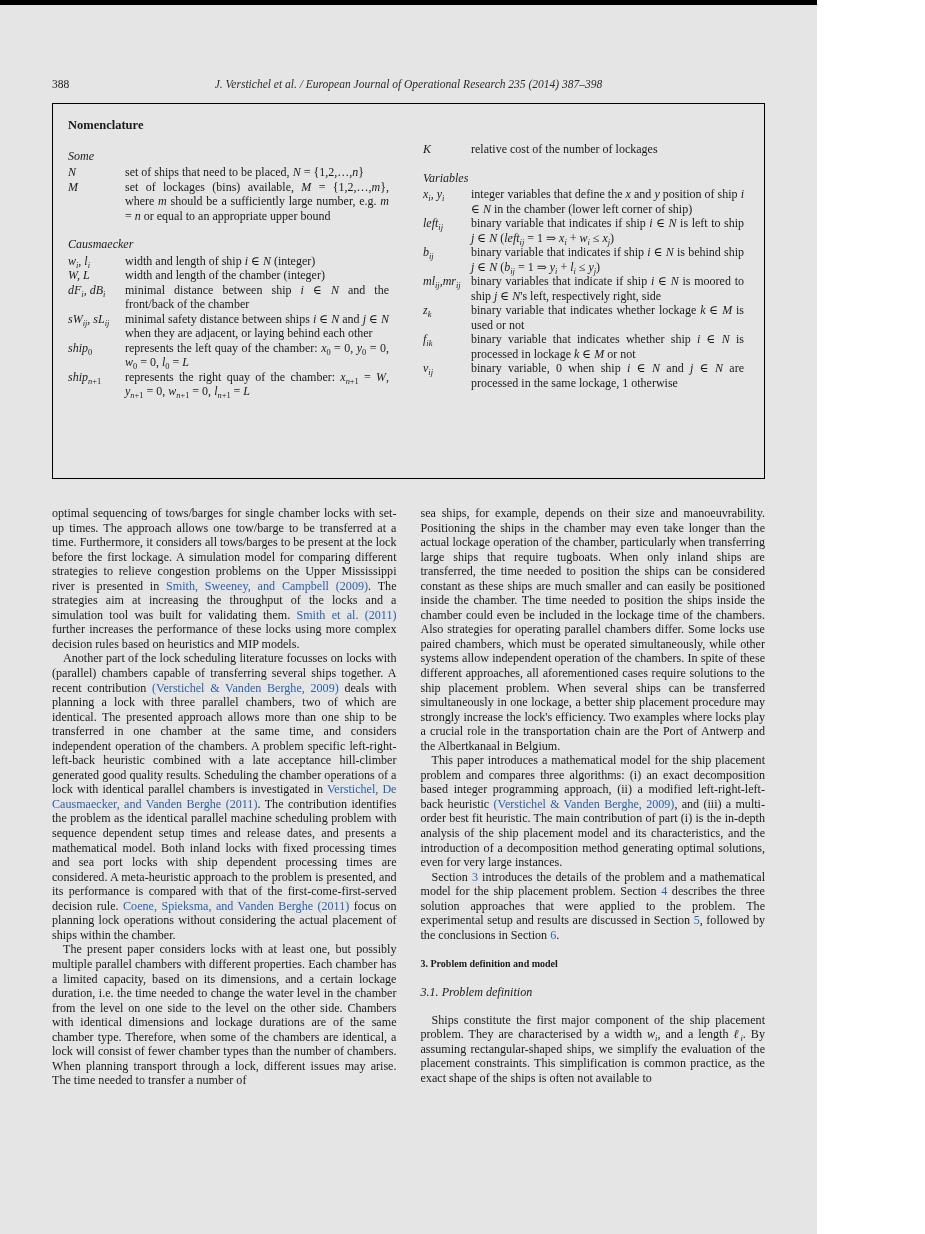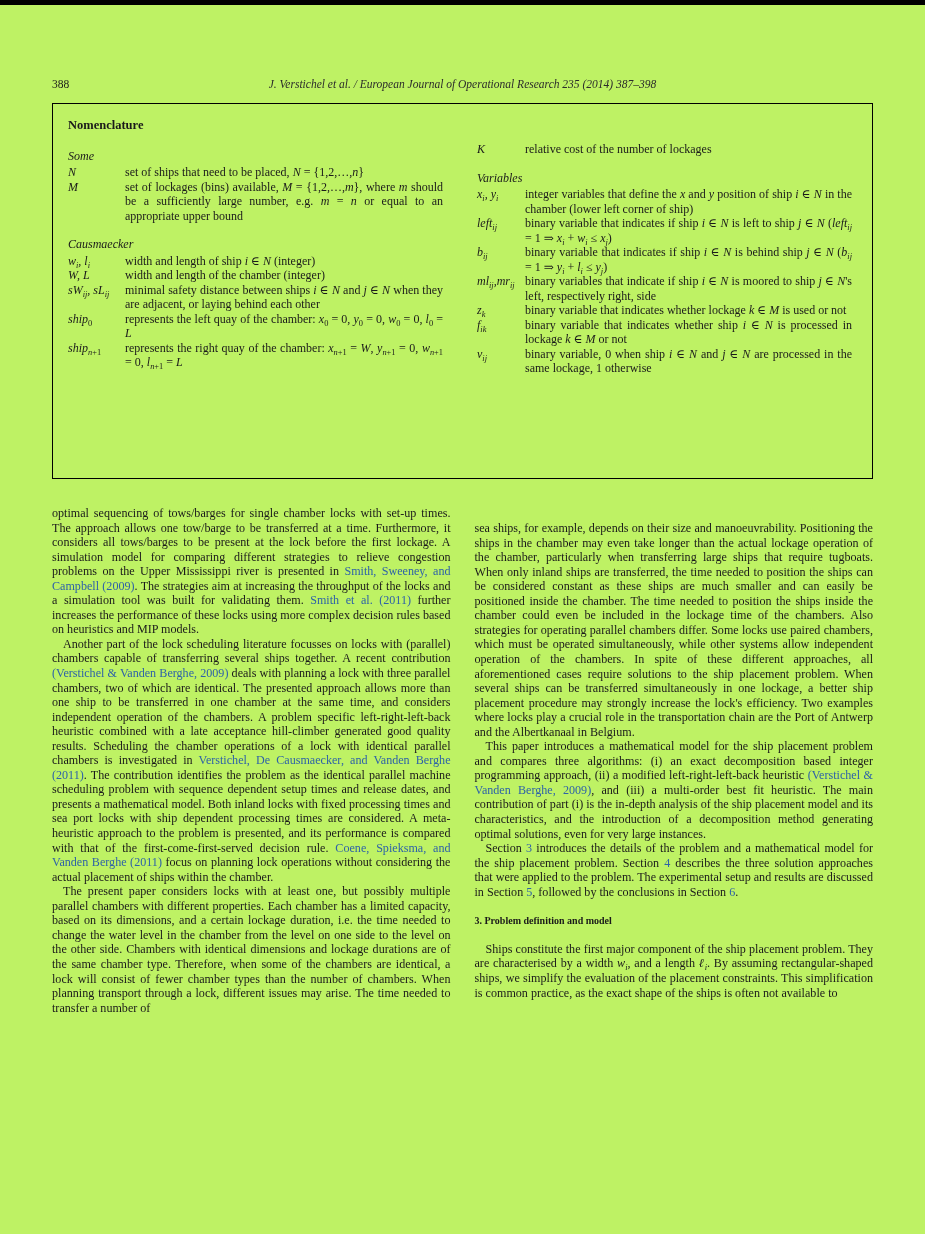--- a/index.html
+++ b/index.html
@@ -1,23 +1,23 @@
 <!DOCTYPE html>
 <html style="--cite-color: #2e62a8;"><head>
 <meta charset="utf-8">
 <style>
   * { margin: 0; padding: 0; box-sizing: border-box; }
   html, body { background: #ffffff; }
   :root { --cite-color: #2e62a8; }
 
   .page {
     position: relative;
-    width: 925px;
+    width: 817px;
     height: 1234px;
-    background: #bef264;
+    background: #e5e5e5;
     padding: 0 52px;
     overflow: hidden;
     font-family: "Liberation Serif", "DejaVu Serif", serif;
     color: #1a1a1a;
   }
 
   .topbar {
     position: absolute;
     top: 0; left: 0;
     width: 100%; height: 5px;
@@ -67,21 +67,20 @@
   .nom-def { flex: 1; text-align: justify; }
   .nom-right { padding-top: 24px; }
 
   
   .body-cols {
     display: flex;
     gap: 24px;
     margin-top: 27px;
     font-size: 12.1px;
     line-height: 14.55px;
-    align-items: center;
   }
   .body-col { flex: 1; min-width: 0; text-align: justify; }
   .bp { margin: 0; }
   .bp.ind { text-indent: 11px; }
   .bh1 {
     font-size: 10px;
     font-weight: bold;
     margin: 15px 0 13px 0;
     text-align: left;
   }
@@ -122,20 +121,24 @@
             <div class="nom-def">set of lockages (bins) available, <i>M</i> = {1,2,…,<i>m</i>}, where <i>m</i> should be a sufficiently large number, e.g. <i>m</i> = <i>n</i> or equal to an appropriate upper bound</div>
           </div>
           <div class="nom-label">Causmaecker</div>
           <div class="nom-row">
             <div class="nom-term"><i>w<sub>i</sub>, l<sub>i</sub></i></div>
             <div class="nom-def">width and length of ship <i>i</i> ∈ <i>N</i> (integer)</div>
           </div>
           <div class="nom-row">
             <div class="nom-term"><i>W, L</i></div>
             <div class="nom-def">width and length of the chamber (integer)</div>
+          </div>
+          <div class="nom-row">
+            <div class="nom-term"><i>dF<sub>i</sub>, dB<sub>i</sub></i></div>
+            <div class="nom-def">minimal distance between ship <i>i</i> ∈ <i>N</i> and the front/back of the chamber</div>
           </div>
           <div class="nom-row">
             <div class="nom-term"><i>sW<sub>ij</sub>, sL<sub>ij</sub></i></div>
             <div class="nom-def">minimal safety distance between ships <i>i</i> ∈ <i>N</i> and <i>j</i> ∈ <i>N</i> when they are adjacent, or laying behind each other</div>
           </div>
           <div class="nom-row">
             <div class="nom-term"><i>ship</i><sub>0</sub></div>
             <div class="nom-def">represents the left quay of the chamber: <i>x</i><sub>0</sub> = 0, <i>y</i><sub>0</sub> = 0, <i>w</i><sub>0</sub> = 0, <i>l</i><sub>0</sub> = <i>L</i></div>
           </div>
           <div class="nom-row">
@@ -187,16 +190,17 @@
     <div class="body-col">
         <p class="bp">optimal sequencing of tows/barges for single chamber locks with set-up times. The approach allows one tow/barge to be transferred at a time. Furthermore, it considers all tows/barges to be present at the lock before the first lockage. A simulation model for comparing different strategies to relieve congestion problems on the Upper Mississippi river is presented in <span class="cite">Smith, Sweeney, and Campbell (2009)</span>. The strategies aim at increasing the throughput of the locks and a simulation tool was built for validating them. <span class="cite">Smith et al. (2011)</span> further increases the performance of these locks using more complex decision rules based on heuristics and MIP models.</p>
         <p class="bp ind">Another part of the lock scheduling literature focusses on locks with (parallel) chambers capable of transferring several ships together. A recent contribution <span class="cite">(Verstichel &amp; Vanden Berghe, 2009)</span> deals with planning a lock with three parallel chambers, two of which are identical. The presented approach allows more than one ship to be transferred in one chamber at the same time, and considers independent operation of the chambers. A problem specific left-right-left-back heuristic combined with a late acceptance hill-climber generated good quality results. Scheduling the chamber operations of a lock with identical parallel chambers is investigated in <span class="cite">Verstichel, De Causmaecker, and Vanden Berghe (2011)</span>. The contribution identifies the problem as the identical parallel machine scheduling problem with sequence dependent setup times and release dates, and presents a mathematical model. Both inland locks with fixed processing times and sea port locks with ship dependent processing times are considered. A meta-heuristic approach to the problem is presented, and its performance is compared with that of the first-come-first-served decision rule. <span class="cite">Coene, Spieksma, and Vanden Berghe (2011)</span> focus on planning lock operations without considering the actual placement of ships within the chamber.</p>
         <p class="bp ind">The present paper considers locks with at least one, but possibly multiple parallel chambers with different properties. Each chamber has a limited capacity, based on its dimensions, and a certain lockage duration, i.e. the time needed to change the water level in the chamber from the level on one side to the level on the other side. Chambers with identical dimensions and lockage durations are of the same chamber type. Therefore, when some of the chambers are identical, a lock will consist of fewer chamber types than the number of chambers. When planning transport through a lock, different issues may arise. The time needed to transfer a number of</p>
       </div>
     <div class="body-col">
         <p class="bp">sea ships, for example, depends on their size and manoeuvrability. Positioning the ships in the chamber may even take longer than the actual lockage operation of the chamber, particularly when transferring large ships that require tugboats. When only inland ships are transferred, the time needed to position the ships can be considered constant as these ships are much smaller and can easily be positioned inside the chamber. The time needed to position the ships inside the chamber could even be included in the lockage time of the chambers. Also strategies for operating parallel chambers differ. Some locks use paired chambers, which must be operated simultaneously, while other systems allow independent operation of the chambers. In spite of these different approaches, all aforementioned cases require solutions to the ship placement problem. When several ships can be transferred simultaneously in one lockage, a better ship placement procedure may strongly increase the lock's efficiency. Two examples where locks play a crucial role in the transportation chain are the Port of Antwerp and the Albertkanaal in Belgium.</p>
         <p class="bp ind">This paper introduces a mathematical model for the ship placement problem and compares three algorithms: (i) an exact decomposition based integer programming approach, (ii) a modified left-right-left-back heuristic <span class="cite">(Verstichel &amp; Vanden Berghe, 2009)</span>, and (iii) a multi-order best fit heuristic. The main contribution of part (i) is the in-depth analysis of the ship placement model and its characteristics, and the introduction of a decomposition method generating optimal solutions, even for very large instances.</p>
         <p class="bp ind">Section <span class="cite">3</span> introduces the details of the problem and a mathematical model for the ship placement problem. Section <span class="cite">4</span> describes the three solution approaches that were applied to the problem. The experimental setup and results are discussed in Section <span class="cite">5</span>, followed by the conclusions in Section <span class="cite">6</span>.</p>
         <h3 class="bh1">3. Problem definition and model</h3>
+        <h4 class="bh2">3.1. Problem definition</h4>
         <p class="bp ind">Ships constitute the first major component of the ship placement problem. They are characterised by a width <i>w<sub>i</sub></i>, and a length <i>ℓ<sub>i</sub></i>. By assuming rectangular-shaped ships, we simplify the evaluation of the placement constraints. This simplification is common practice, as the exact shape of the ships is often not available to</p>
       </div>
   </div>
 </div>
 
 </body></html>

